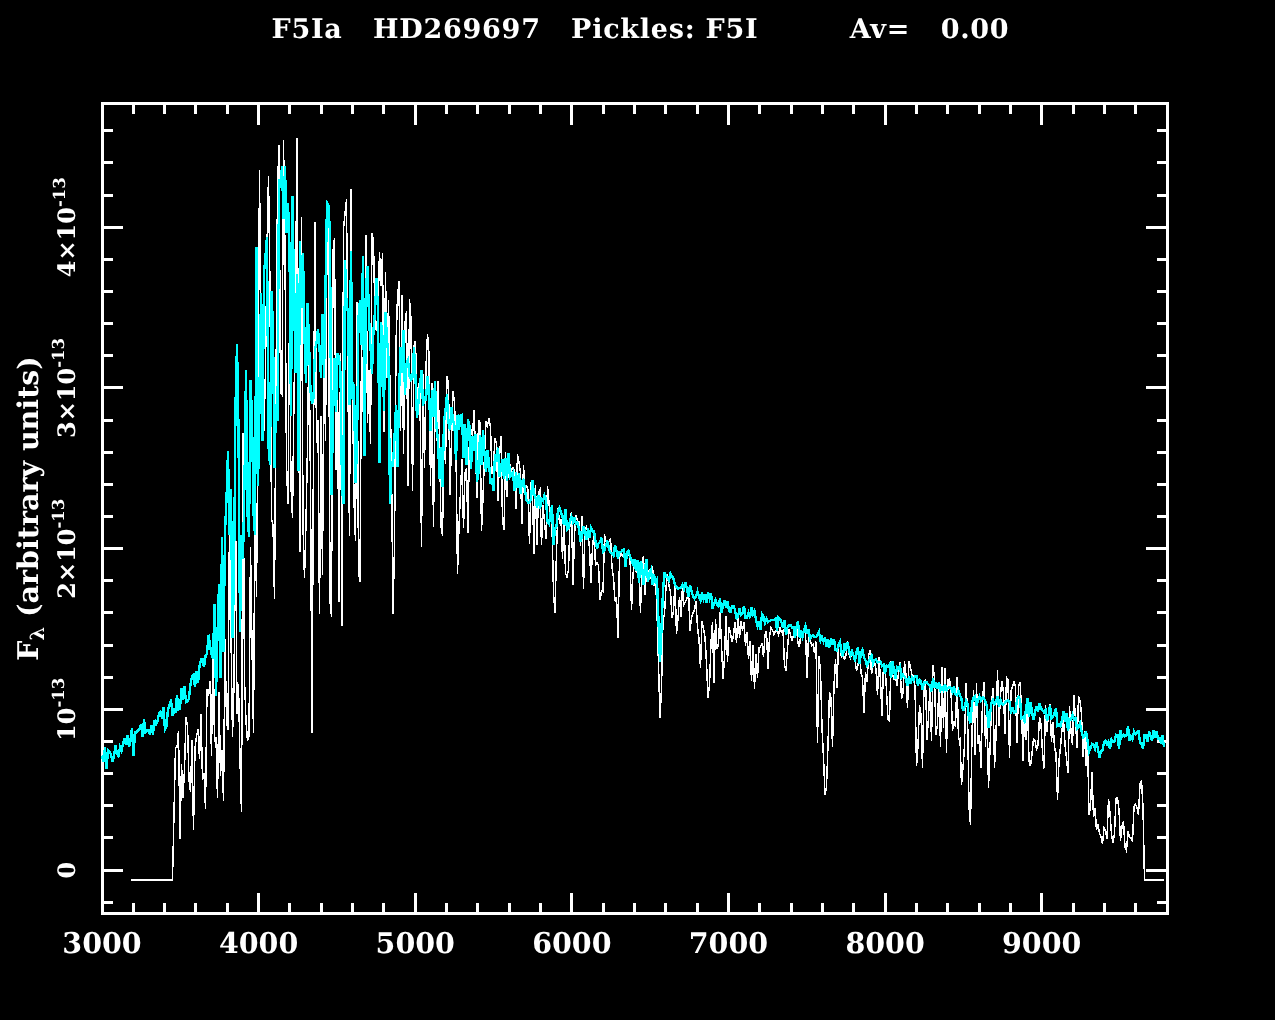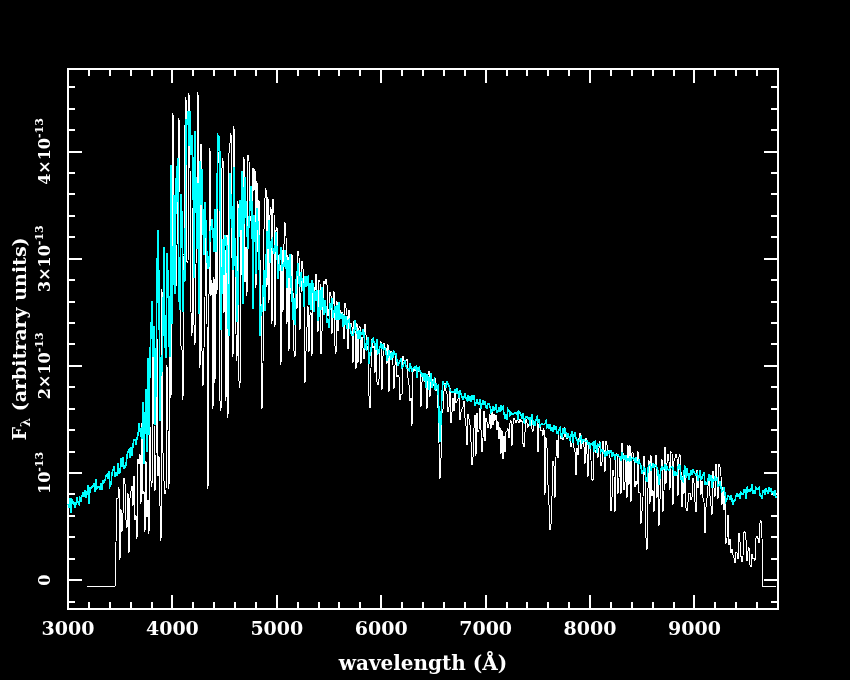--- a/index.html
+++ b/index.html
@@ -13,22 +13,22 @@
   #y-axis-title .sub{font-size:13px;vertical-align:-4px;}
   #x-axis-title{position:absolute;left:68px;top:651px;width:710px;color:#fff;
                 font-size:20px;font-weight:bold;text-align:center;}
   svg{position:absolute;left:0;top:0;}
   svg text{font-family:"DejaVu Serif",serif;font-weight:bold;fill:#fff;}
 </style>
 </head>
 <body>
 
 <div id="stage">
+  <div id="plot-title">F5Ia   HD269697   Pickles: F5I         Av=   0.00</div>
   <div id="y-axis-title"><span>F</span><span class="sub">λ</span><span> (arbitrary units)</span></div>
-  <div id="x-axis-title">wavelength (Å)</div>
   <svg id="plot" width="850" height="680" viewBox="0 0 850 680">
       <rect x="68" y="69" width="710" height="540" fill="none" stroke="#fff" stroke-width="2" shape-rendering="crispEdges"></rect>
       <line x1="88.88235294117646" y1="608" x2="88.88235294117646" y2="602" stroke="#fff" stroke-width="2" shape-rendering="crispEdges"></line>
       <line x1="88.88235294117646" y1="70" x2="88.88235294117646" y2="76" stroke="#fff" stroke-width="2" shape-rendering="crispEdges"></line>
       <line x1="109.76470588235294" y1="608" x2="109.76470588235294" y2="602" stroke="#fff" stroke-width="2" shape-rendering="crispEdges"></line>
       <line x1="109.76470588235294" y1="70" x2="109.76470588235294" y2="76" stroke="#fff" stroke-width="2" shape-rendering="crispEdges"></line>
       <line x1="130.64705882352942" y1="608" x2="130.64705882352942" y2="602" stroke="#fff" stroke-width="2" shape-rendering="crispEdges"></line>
       <line x1="130.64705882352942" y1="70" x2="130.64705882352942" y2="76" stroke="#fff" stroke-width="2" shape-rendering="crispEdges"></line>
       <line x1="151.52941176470588" y1="608" x2="151.52941176470588" y2="602" stroke="#fff" stroke-width="2" shape-rendering="crispEdges"></line>
       <line x1="151.52941176470588" y1="70" x2="151.52941176470588" y2="76" stroke="#fff" stroke-width="2" shape-rendering="crispEdges"></line>

